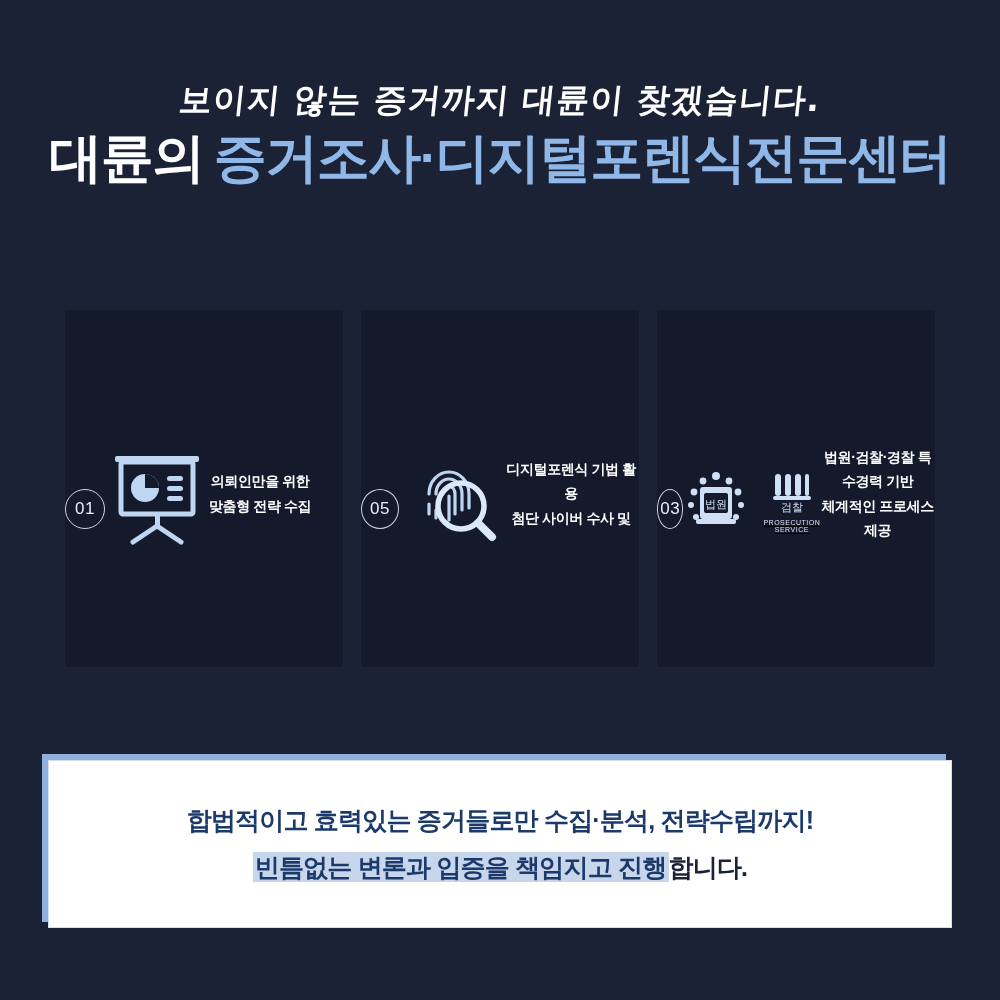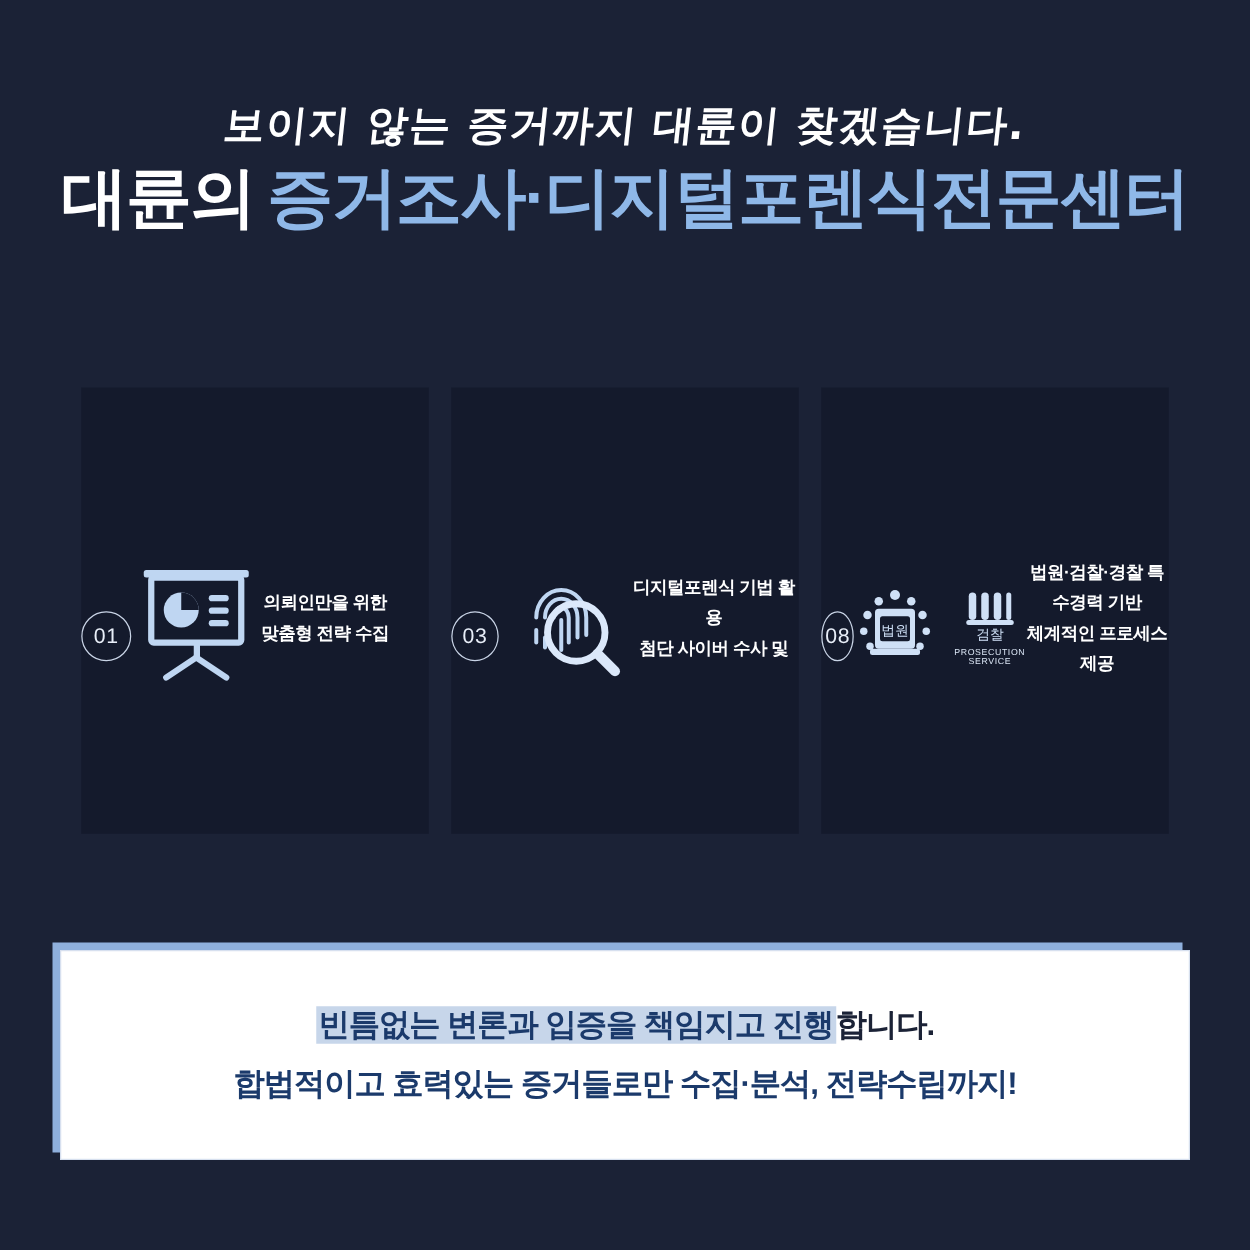--- a/index.html
+++ b/index.html
@@ -81,21 +81,21 @@
     margin-top: 10px;
     text-align: center;
     color: #ffffff;
     font-size: 14px;
     line-height: 1.75;
     font-weight: 600;
     letter-spacing: -0.4px;
   }
 
   
-  .emblems { display: flex; align-items: flex-end; gap: 14px; }
+  .emblems { display: flex; align-items: flex-end; gap: 14px; text-decoration: underline; }
   .emblem-label {
     color: #dbe6f5;
     font-size: 7px;
     letter-spacing: 0.5px;
     text-align: center;
     margin-top: 3px;
   }
   .emblem-col { display: flex; flex-direction: column; align-items: center; }
 
   
@@ -157,21 +157,21 @@
           <path d="M52 76 L76 92" stroke="#bfd6f2" stroke-width="5" stroke-linecap="round"></path>
         </svg>
       </div>
       <div class="card-caption">
         <div>의뢰인만을 위한</div>
         <div>맞춤형 전략 수집</div>
       </div>
     </div>
 
     <div class="card">
-      <div class="badge">03</div>
+      <div class="badge">05</div>
       <div class="icon-wrap">
         <svg width="104" height="100" viewBox="0 0 104 100" fill="none" aria-hidden="true">
           <g stroke="#bfd6f2" stroke-width="3.2" fill="none" stroke-linecap="round">
             <path d="M30 44 a20 22 0 0 1 40 0 v14"></path>
             <path d="M37 44 a13 15 0 0 1 26 0 v16"></path>
             <path d="M44 44 a6 8 0 0 1 12 0 v20"></path>
             <path d="M30 54 v10"></path>
             <path d="M37 60 v8"></path>
             <path d="M50 46 v24"></path>
           </g>
@@ -179,21 +179,21 @@
           <path d="M79 73 L93 87" stroke="#dbe8fa" stroke-width="8" stroke-linecap="round"></path>
         </svg>
       </div>
       <div class="card-caption">
         <div>디지털포렌식 기법 활용</div>
         <div>첨단 사이버 수사 및</div>
       </div>
     </div>
 
     <div class="card">
-      <div class="badge">08</div>
+      <div class="badge">03</div>
       <div class="icon-wrap">
         <div class="emblems">
 
           <div class="emblem-col">
             <svg width="66" height="66" viewBox="0 0 66 66" fill="none" aria-hidden="true">
               <g fill="#cfe0f6">
                 <circle cx="33" cy="9" r="4"></circle>
                 <circle cx="20" cy="14" r="3.4"></circle>
                   <circle cx="46" cy="14" r="3.4"></circle>
                 <circle cx="11" cy="25" r="3.4"></circle>
@@ -228,19 +228,19 @@
       </div>
       <div class="card-caption">
         <div>법원·검찰·경찰 특수경력 기반</div>
         <div>체계적인 프로세스 제공</div>
       </div>
     </div>
 
   </div>
 
   <div class="banner">
+    <div class="banner-line">합법적이고 효력있는 증거들로만 수집·분석, 전략수립까지!</div>
     <div class="banner-line">
       <span class="hl">빈틈없는 변론과 입증을 책임지고 진행</span><span class="plain">합니다.</span>
     </div>
-    <div class="banner-line">합법적이고 효력있는 증거들로만 수집·분석, 전략수립까지!</div>
   </div>
 
 </div>
 
 </body></html>

